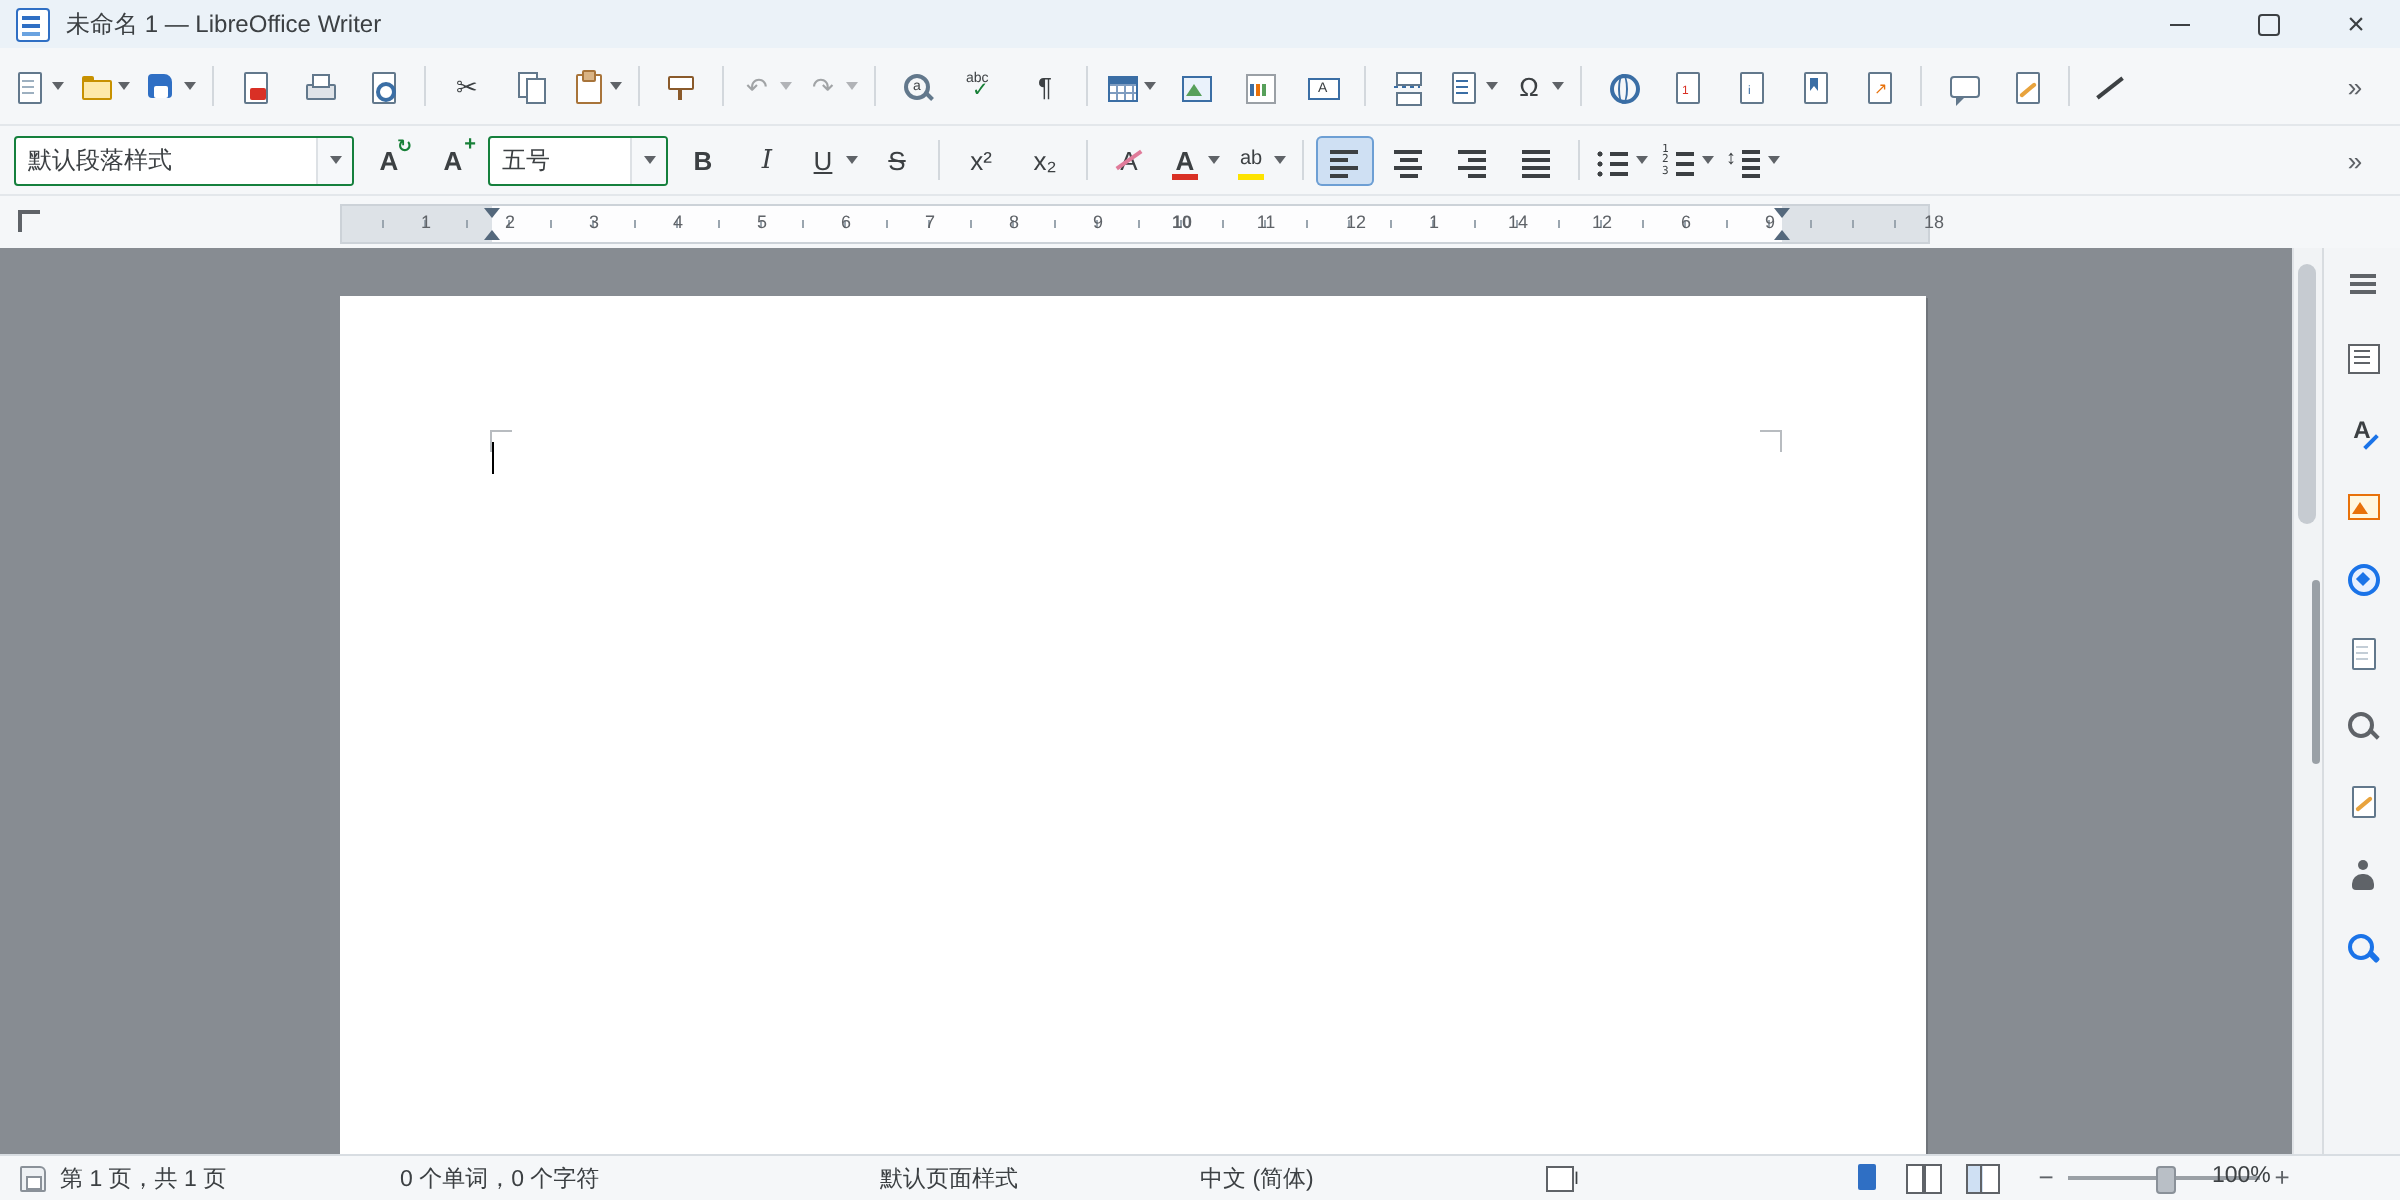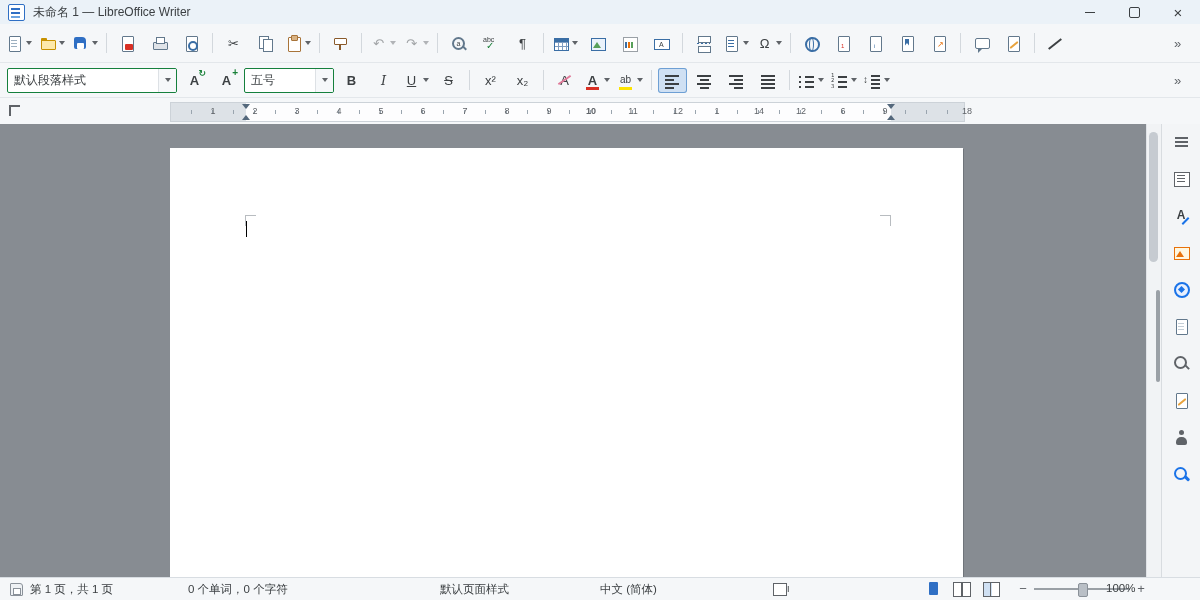--- a/index.html
+++ b/index.html
@@ -473,21 +473,21 @@
         </div>
         <div class="btn">
           <span class="ic ic-findbar"></span>
         </div>
       </div>
   </div>
 
   <div class="statusbar">
     <span class="sb-ic ic-ssave" style="left:8px"></span>
     <span class="sb-t" style="left:30px">第 1 页，共 1 页</span>
-    <span class="sb-t" style="left:188px">0 个单词，0 个字符</span>
+    <span class="sb-t" style="left:200px">0 个单词，0 个字符</span>
     <span class="sb-t" style="left:440px">默认页面样式</span>
     <span class="sb-t" style="left:600px">中文 (简体)</span>
     <span class="sb-ic ic-selmode" style="left:772px"></span>
     <span class="sb-ic ic-v1" style="left:925px"></span>
     <span class="sb-ic ic-v2" style="left:953px"></span>
     <span class="sb-ic ic-v3" style="left:983px"></span>
     <span class="zbtn" style="left:1016px">−</span>
     <div class="ztrack" style="left:1034px">
       <span class="znotch"></span>
       <span class="zthumb"></span>

